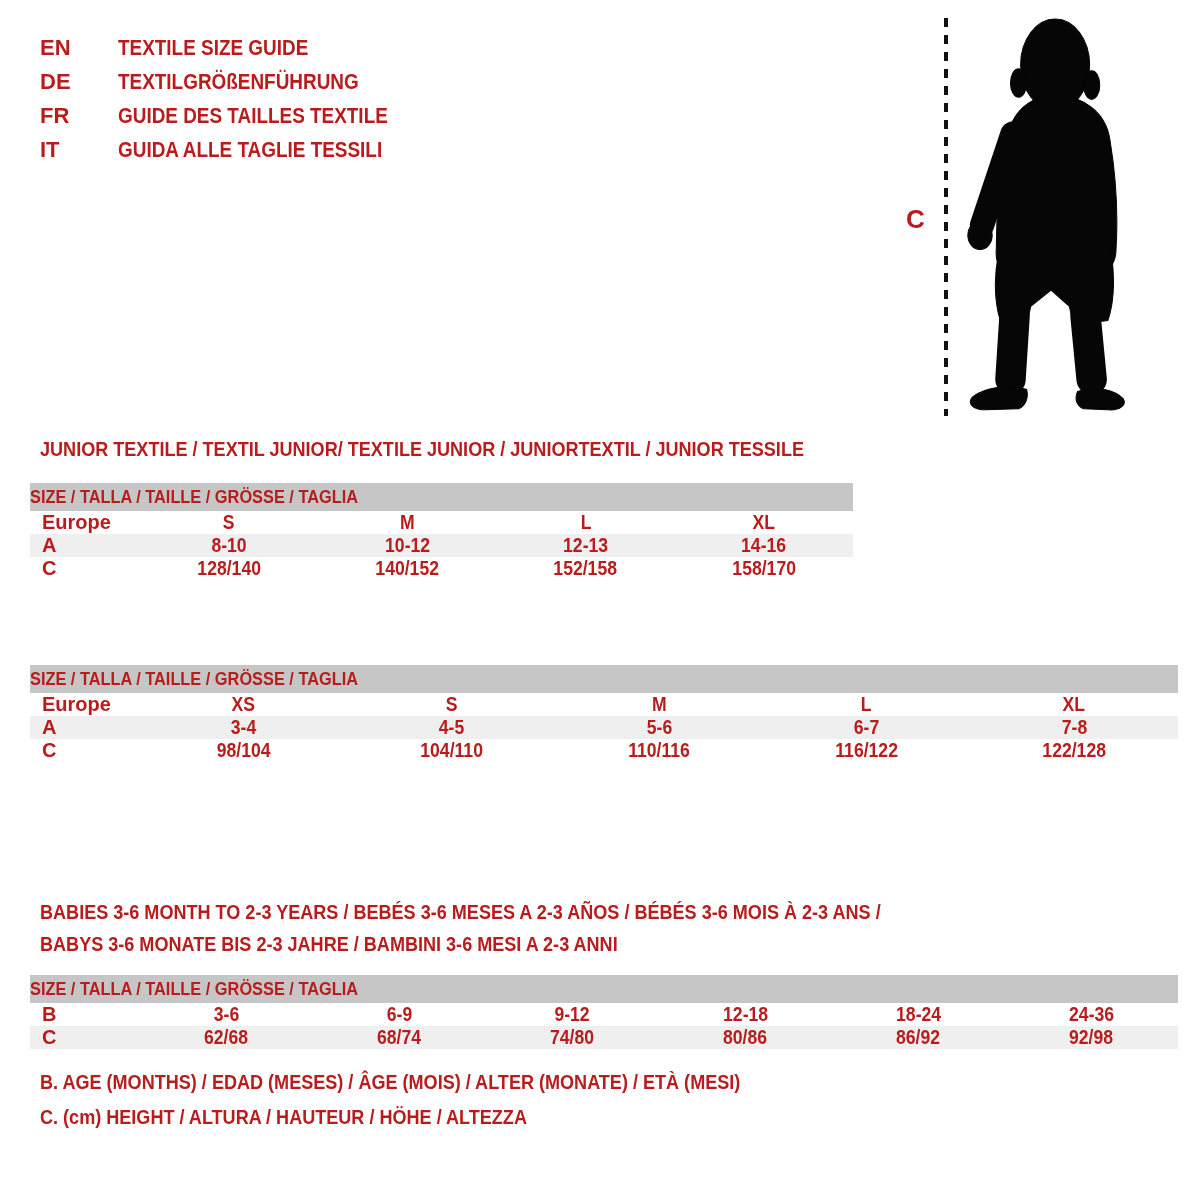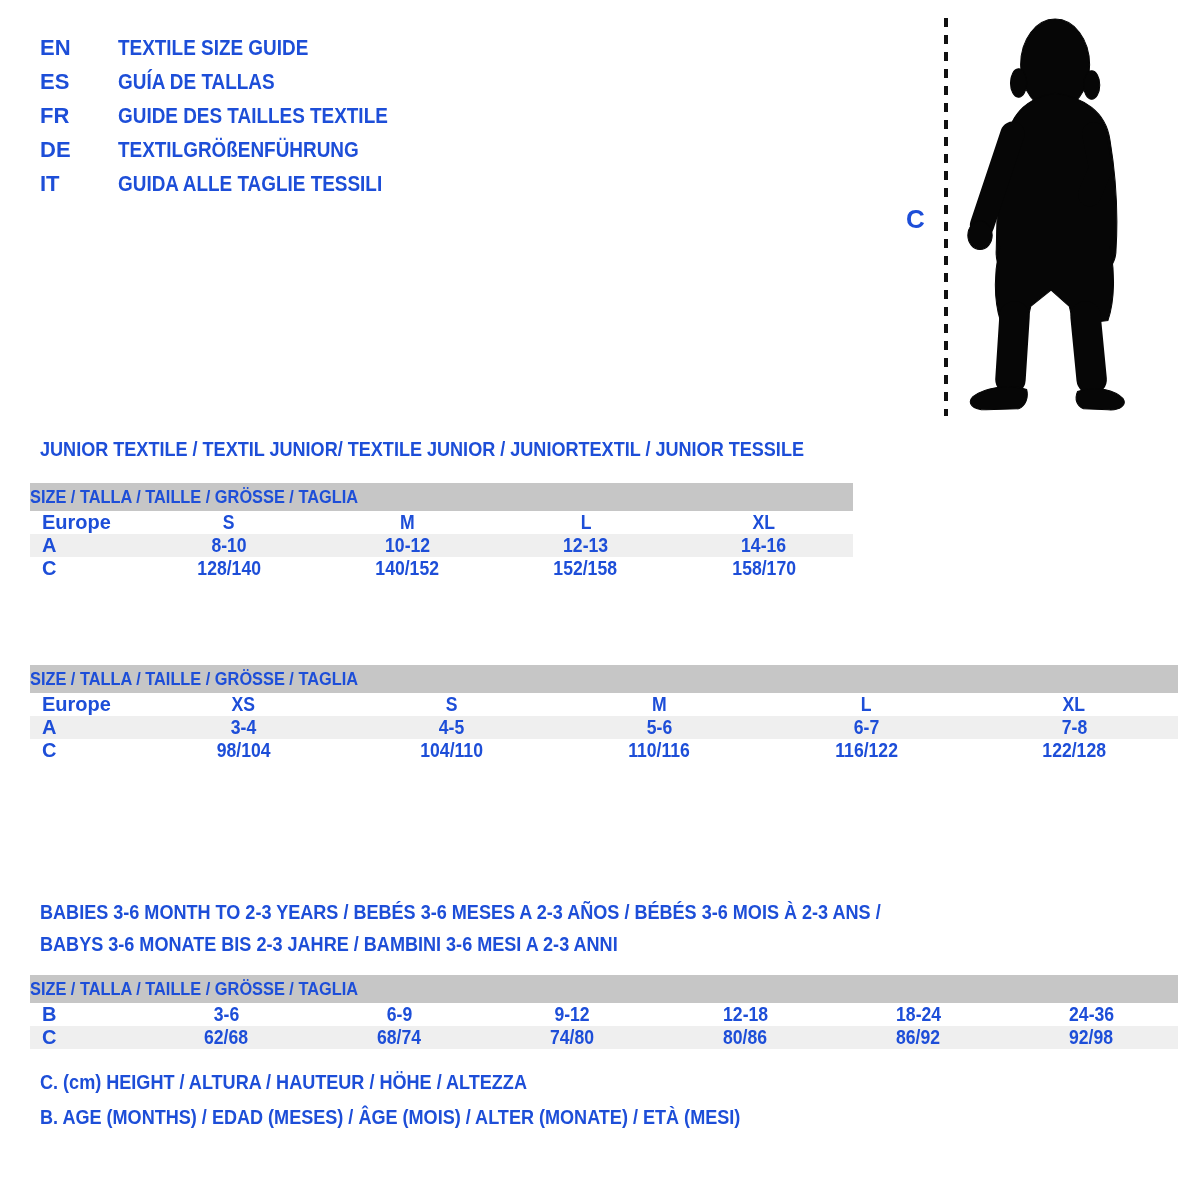--- a/index.html
+++ b/index.html
@@ -1,18 +1,18 @@
 <!DOCTYPE html>
 <html><head>
 <meta charset="utf-8">
 <style>
   html,body { margin:0; padding:0; background:#fff; }
   .canvas {
     position:relative; width:1200px; height:1200px; background:#ffffff;
-    font-family:"Liberation Sans", sans-serif; color:#1d4ed8; overflow:hidden;
+    font-family:"Liberation Sans", sans-serif; color:#b91c1c; overflow:hidden;
   }
   
   .cond  { display:inline-block; transform:scaleX(0.86); transform-origin:0 50%; white-space:nowrap; }
   .condc { display:inline-block; transform:scaleX(0.88); transform-origin:50% 50%; white-space:nowrap; }
 
   
   .lang-block { position:absolute; left:40px; top:31px; }
   .lang-row   { display:flex; line-height:34px; font-size:22px; font-weight:700; }
   .lang-code  { width:78px; flex:0 0 78px; }
 
@@ -45,30 +45,26 @@
 <body>
 
 <div class="canvas">
 
   <div class="lang-block">
     <div class="lang-row">
       <span class="lang-code">EN</span>
       <span class="cond">TEXTILE SIZE GUIDE</span>
     </div>
     <div class="lang-row">
-      <span class="lang-code">ES</span>
-      <span class="cond">GUÍA DE TALLAS</span>
+      <span class="lang-code">DE</span>
+      <span class="cond">TEXTILGRÖßENFÜHRUNG</span>
     </div>
     <div class="lang-row">
       <span class="lang-code">FR</span>
       <span class="cond">GUIDE DES TAILLES TEXTILE</span>
-    </div>
-    <div class="lang-row">
-      <span class="lang-code">DE</span>
-      <span class="cond">TEXTILGRÖßENFÜHRUNG</span>
     </div>
     <div class="lang-row">
       <span class="lang-code">IT</span>
       <span class="cond">GUIDA ALLE TAGLIE TESSILI</span>
     </div>
   </div>
 
   <span class="figure-label">C</span>
 
   <svg class="dash-line" width="8" height="402" viewBox="0 0 8 402">
@@ -181,17 +177,17 @@
           <div class="val"><span class="condc">68/74</span></div>
           <div class="val"><span class="condc">74/80</span></div>
           <div class="val"><span class="condc">80/86</span></div>
           <div class="val"><span class="condc">86/92</span></div>
           <div class="val"><span class="condc">92/98</span></div>
         </div>
       </div>
   </div>
 
   <div class="footnotes">
+    <div class="footnote"><span class="cond">B. AGE (MONTHS) / EDAD (MESES) / ÂGE (MOIS) / ALTER (MONATE) / ETÀ (MESI)</span></div>
     <div class="footnote"><span class="cond">C. (cm) HEIGHT / ALTURA / HAUTEUR / HÖHE / ALTEZZA</span></div>
-    <div class="footnote"><span class="cond">B. AGE (MONTHS) / EDAD (MESES) / ÂGE (MOIS) / ALTER (MONATE) / ETÀ (MESI)</span></div>
   </div>
 
 </div>
 
 </body></html>

